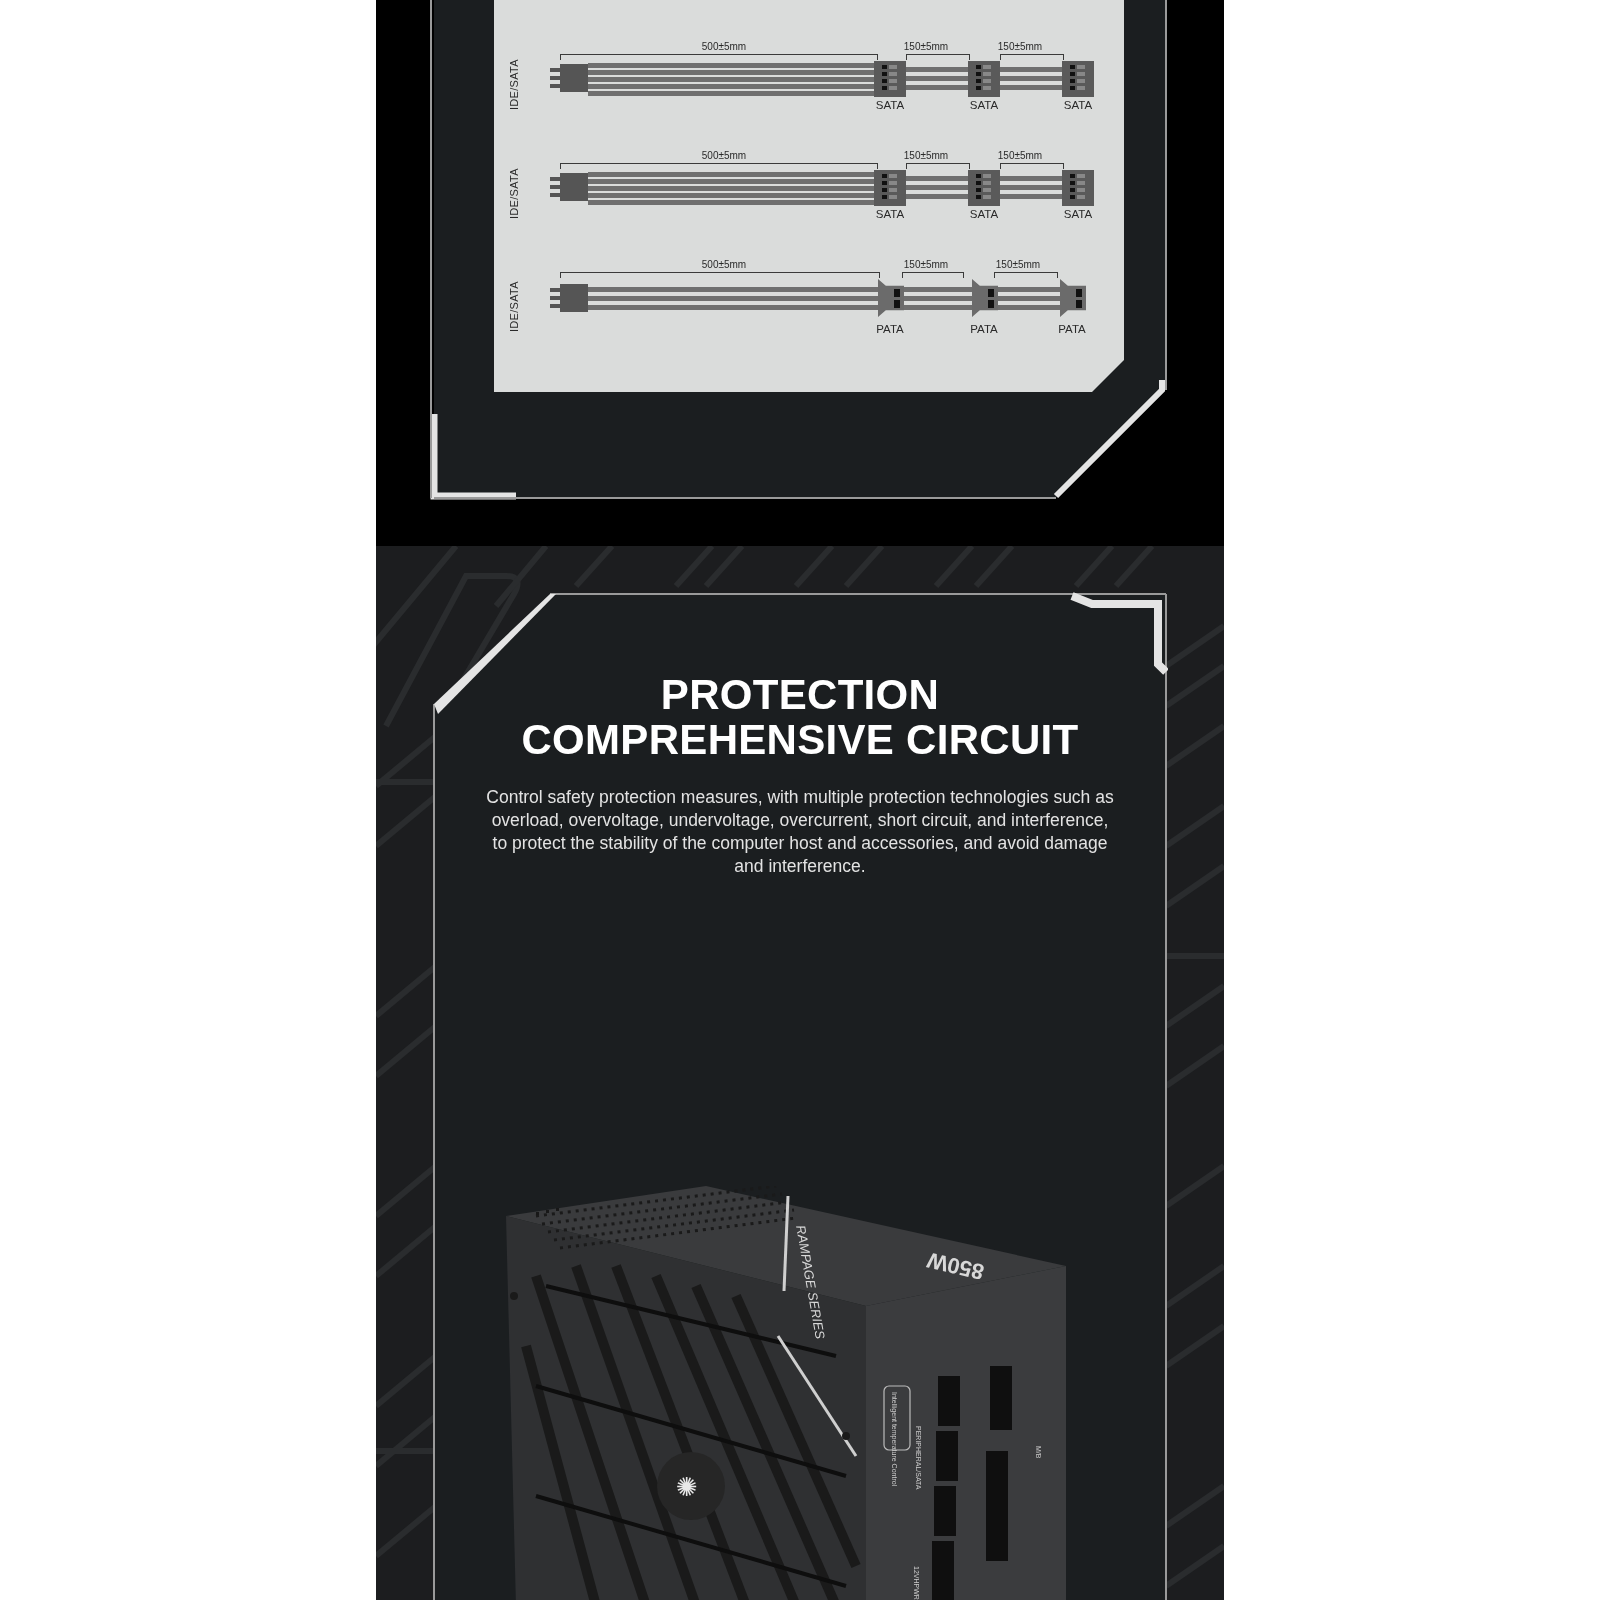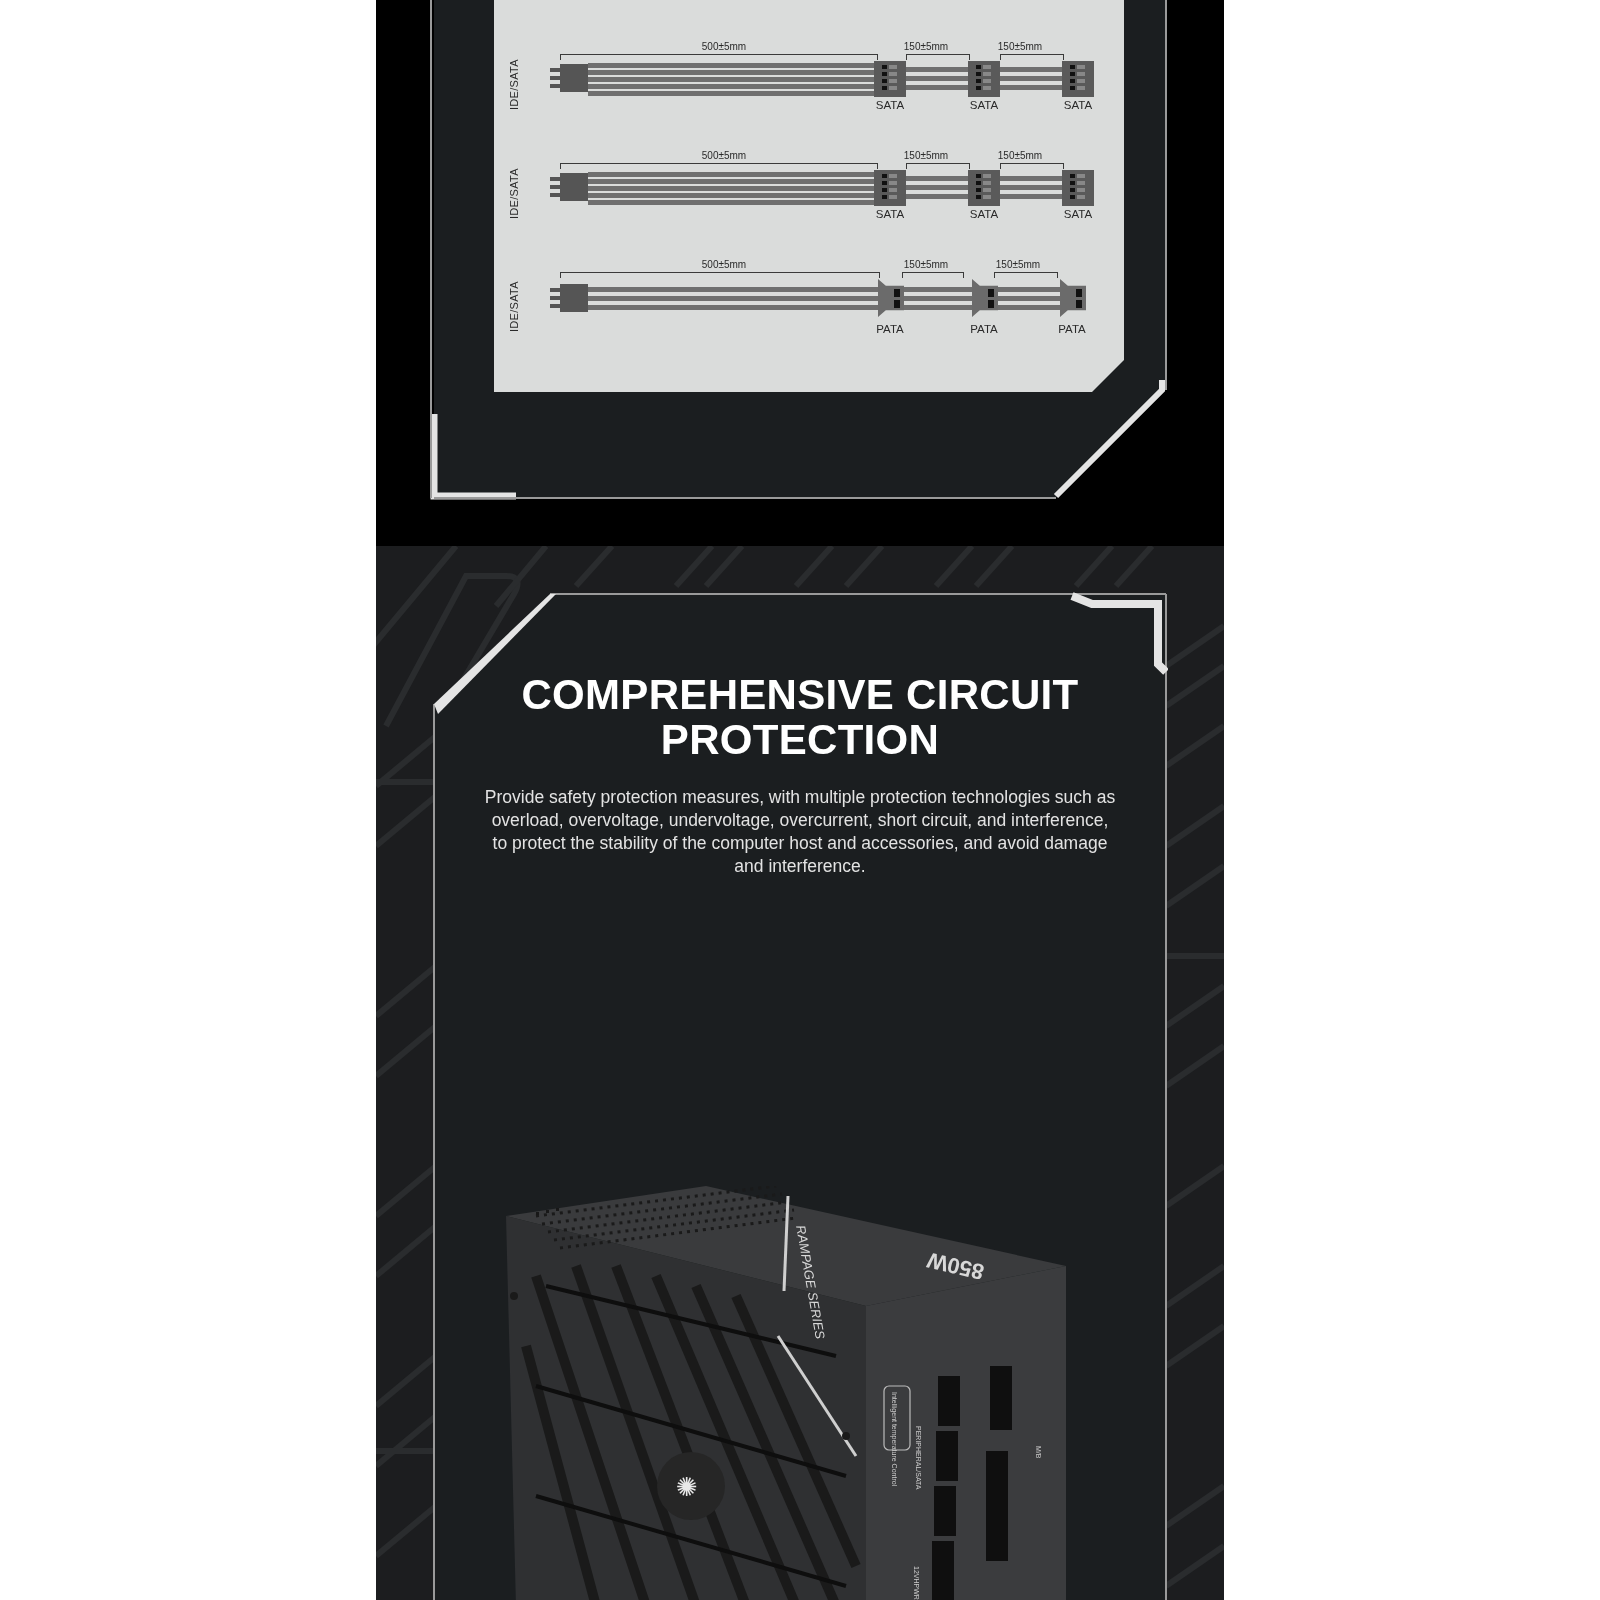--- a/index.html
+++ b/index.html
@@ -250,25 +250,25 @@
     <svg class="card-frame" width="736" height="1020">
       <polygon points="118,2 734,2 734,1020 2,1020 2,112" fill="#1b1e20"></polygon>
       <line x1="118" y1="2" x2="734" y2="2" stroke="#9a9a9a" stroke-width="2"></line>
       <line x1="734" y1="2" x2="734" y2="1020" stroke="#9a9a9a" stroke-width="2"></line>
       <line x1="2" y1="112" x2="2" y2="1020" stroke="#9a9a9a" stroke-width="2"></line>
       <polygon points="2,112 118,2 124,2 6,122" fill="#e4e4e4"></polygon>
       <polyline points="640,4 660,12 726,12 726,72 734,80" fill="none" stroke="#e4e4e4" stroke-width="8"></polyline>
     </svg>
 
     <div class="title">
+      <div>PROTECTION</div>
       <div>COMPREHENSIVE CIRCUIT</div>
-      <div>PROTECTION</div>
     </div>
 
-    <div class="desc">Provide safety protection measures, with multiple protection technologies such as overload, overvoltage, undervoltage, overcurrent, short circuit, and interference, to protect the stability of the computer host and accessories, and avoid damage and interference.</div>
+    <div class="desc">Control safety protection measures, with multiple protection technologies such as overload, overvoltage, undervoltage, overcurrent, short circuit, and interference, to protect the stability of the computer host and accessories, and avoid damage and interference.</div>
 
 
     <div class="psu">
       <svg width="560" height="420" viewBox="0 0 560 420">
 
         <polygon points="0,30 200,0 560,80 360,120" fill="#3a3b3d"></polygon>
 
         <polygon points="0,30 360,120 360,420 10,420" fill="#2f3032"></polygon>
 
         <polygon points="360,120 560,80 560,420 360,420" fill="#3b3c3e"></polygon>

